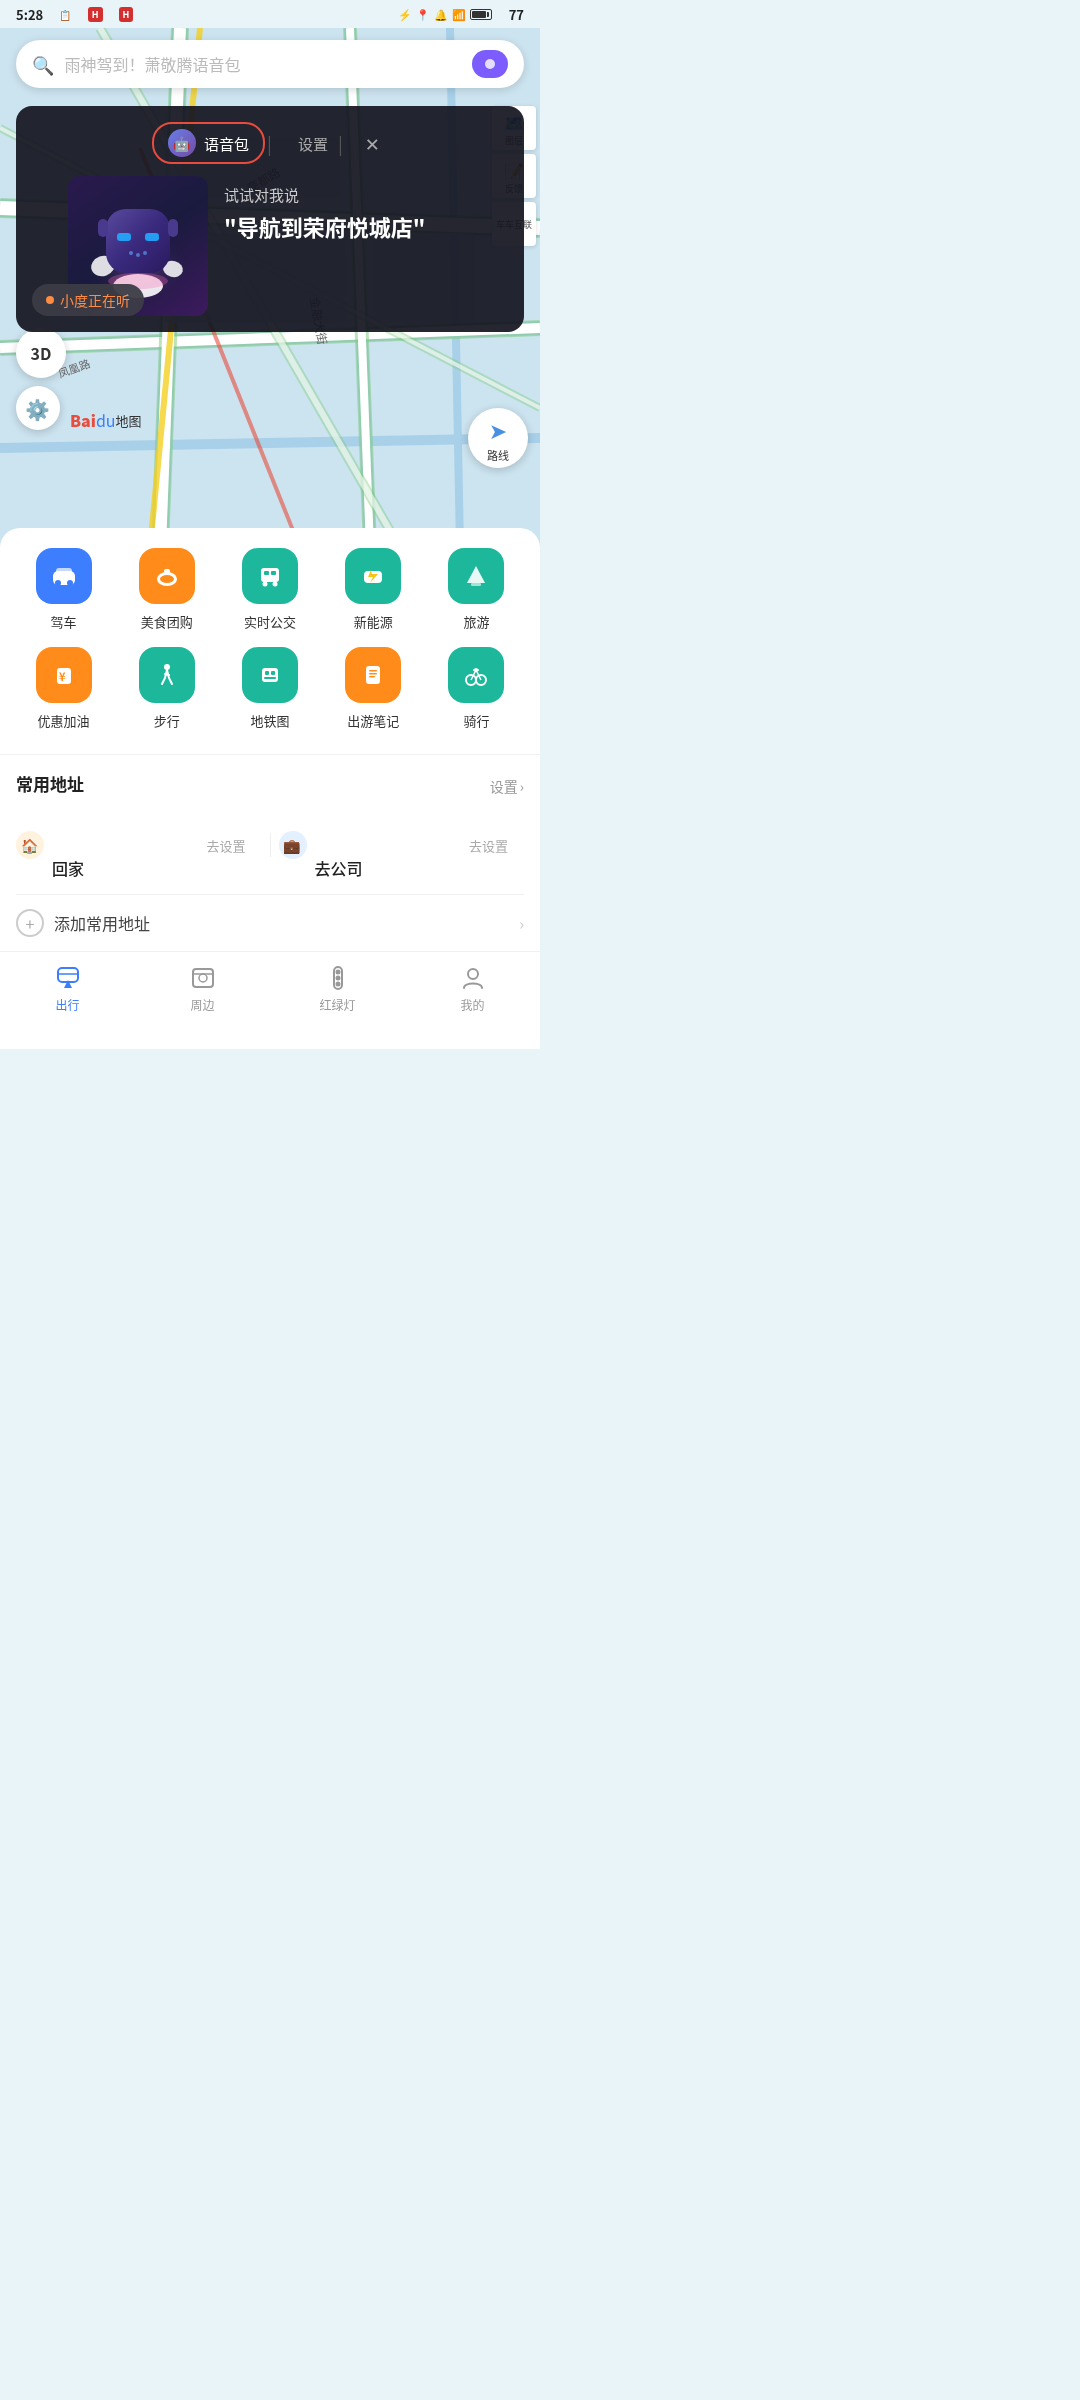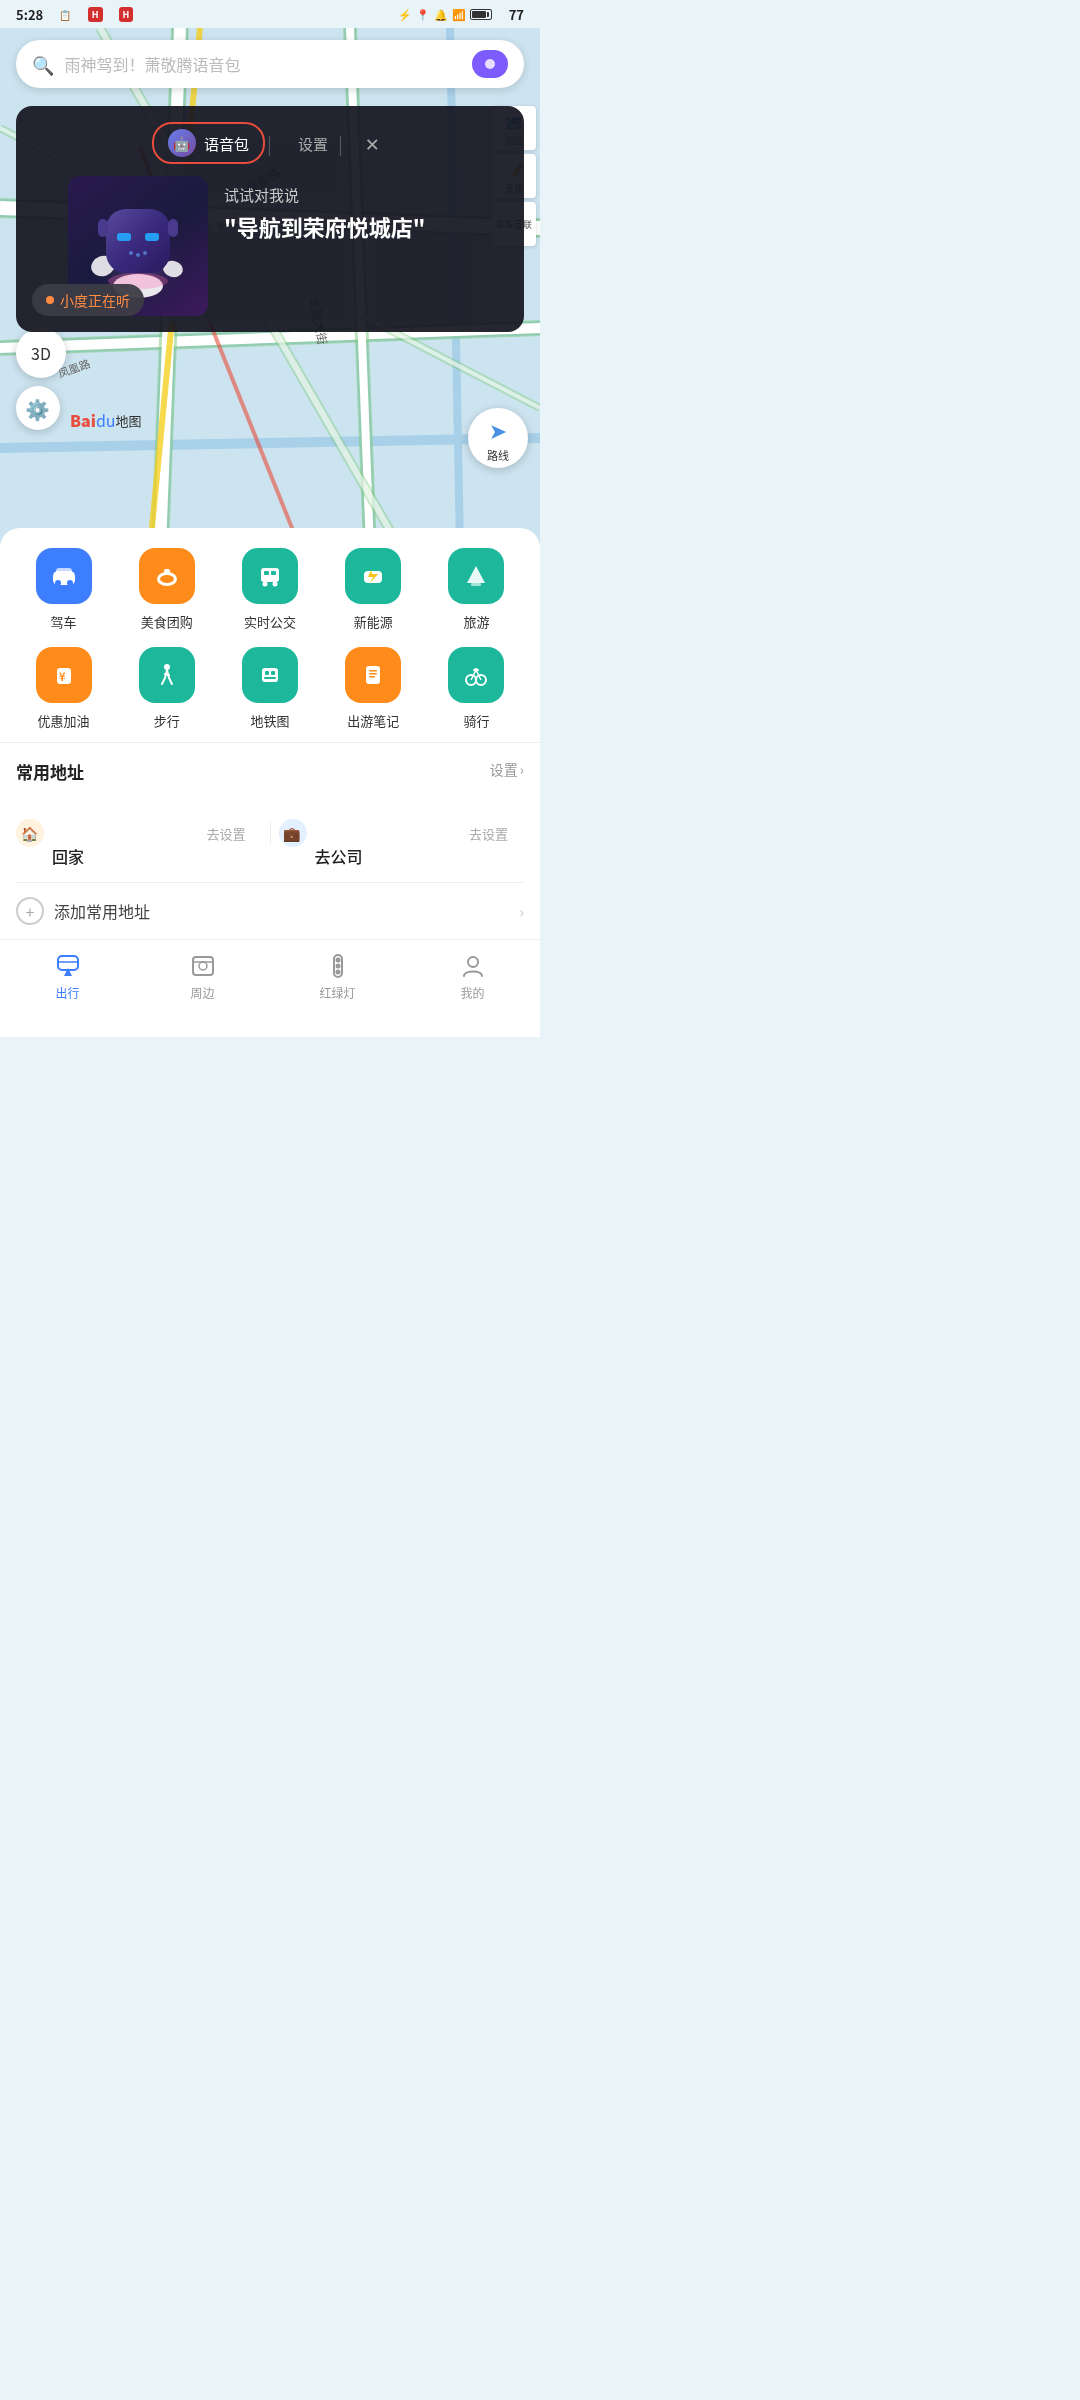--- a/index.html
+++ b/index.html
@@ -209,21 +209,21 @@
       bottom: 130px;
       left: 16px;
       width: 50px;
       height: 50px;
       background: white;
       border-radius: 50%;
       display: flex;
       align-items: center;
       justify-content: center;
       font-size: 16px;
-      font-weight: 400;
+      font-weight: 700;
       color: #333;
       box-shadow: 0 2px 8px rgba(0,0,0,0.2);
       z-index: 10;
     }
     .route-btn {
       position: absolute;
       bottom: 80px;
       right: 12px;
       width: 60px;
       height: 60px;
@@ -277,21 +277,21 @@
       padding: 20px 16px 0;
       position: relative;
       z-index: 5;
       margin-top: -20px;
     }
     
     .icons-grid {
       display: grid;
       grid-template-columns: repeat(5, 1fr);
       gap: 16px 8px;
-      margin-bottom: 12px;
+      margin-bottom: 24px;
     }
     .icon-item {
       display: flex;
       flex-direction: column;
       align-items: center;
       gap: 8px;
       cursor: pointer;
     }
     .icon-circle {
       width: 56px;
@@ -309,21 +309,21 @@
     }
     .icon-blue { background: #3d7eff; }
     .icon-orange { background: #ff8c1a; }
     .icon-teal { background: #1db89c; }
     .icon-teal2 { background: #1db89c; }
     .icon-teal3 { background: #1db89c; }
     
     .section-header {
       display: flex;
       justify-content: space-between;
-      align-items: flex-start;
+      align-items: flex-end;
       margin-bottom: 14px;
     }
     .section-title {
       font-size: 17px;
       font-weight: 600;
       color: #222;
     }
     .section-link {
       font-size: 14px;
       color: #999;

